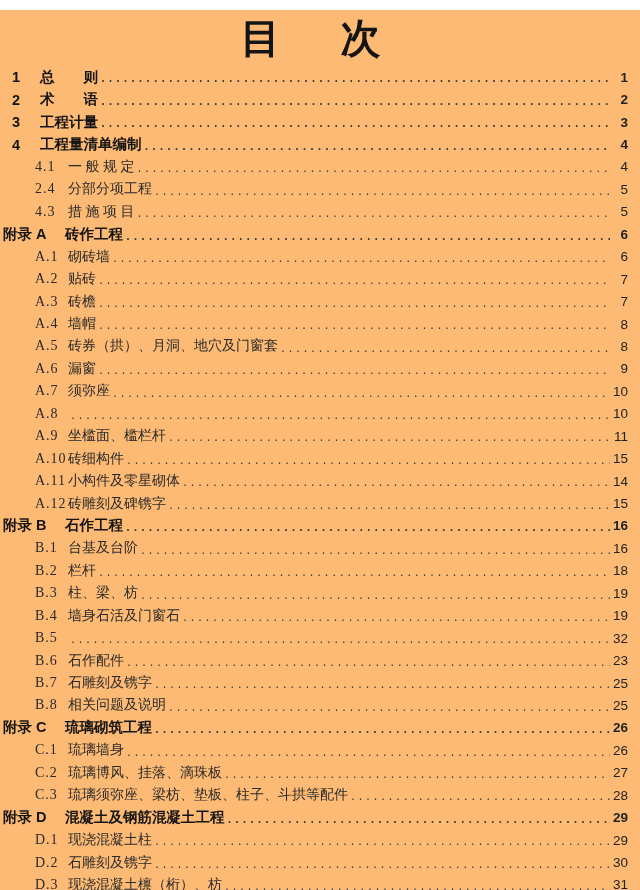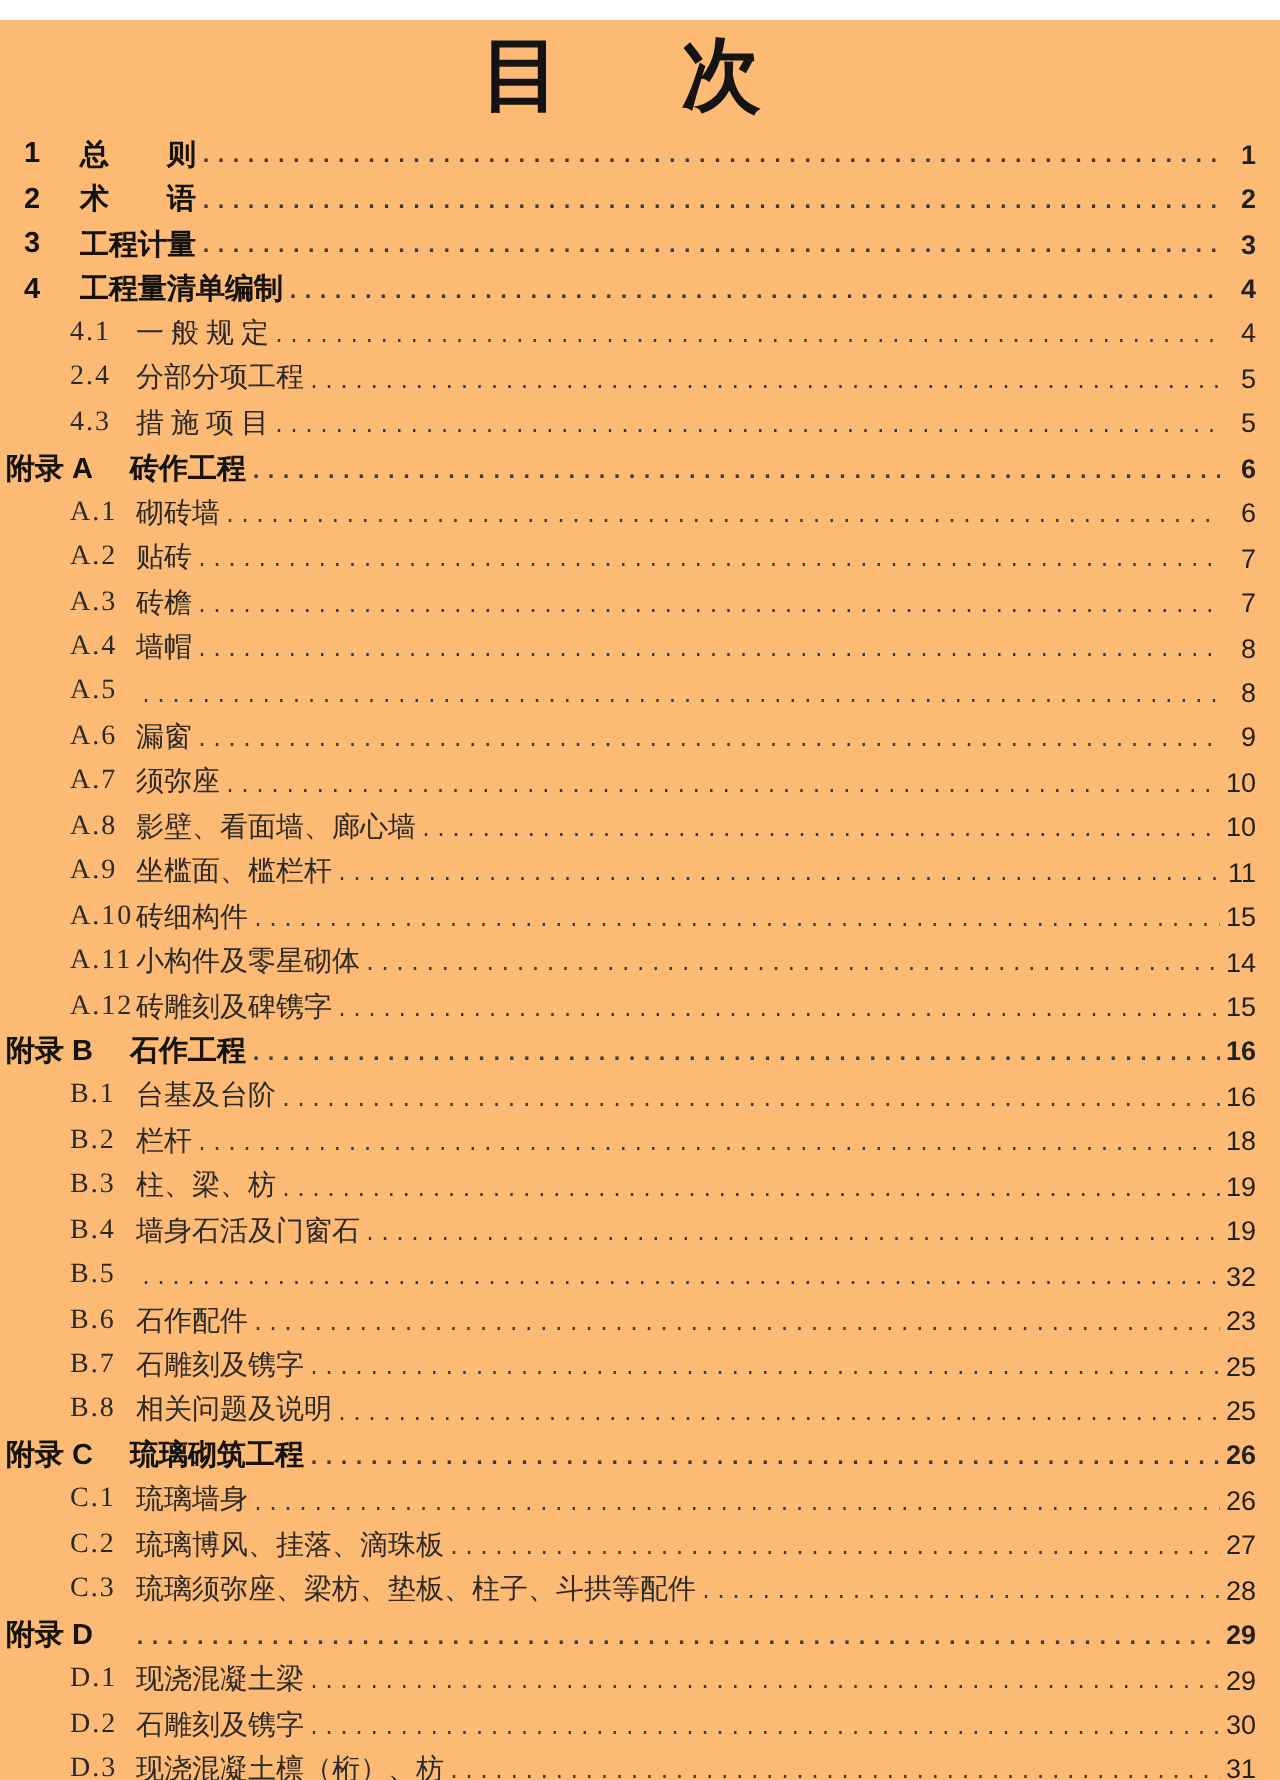--- a/index.html
+++ b/index.html
@@ -166,41 +166,41 @@
 
   <div class="row section">
     <span class="num">A.4</span>
     <span class="label">墙帽</span>
     <span class="leader">................................................................................................................................................................................................................................................</span>
     <span class="pg">8</span>
   </div>
 
   <div class="row section">
     <span class="num">A.5</span>
+    <span class="label">砖券（拱）、月洞、地穴及门窗套</span>
     <span class="leader">................................................................................................................................................................................................................................................</span>
     <span class="pg">8</span>
   </div>
 
   <div class="row section">
     <span class="num">A.6</span>
     <span class="label">漏窗</span>
     <span class="leader">................................................................................................................................................................................................................................................</span>
     <span class="pg">9</span>
   </div>
 
   <div class="row section">
     <span class="num">A.7</span>
     <span class="label">须弥座</span>
     <span class="leader">................................................................................................................................................................................................................................................</span>
     <span class="pg">10</span>
   </div>
 
   <div class="row section">
     <span class="num">A.8</span>
-    <span class="label">影壁、看面墙、廊心墙</span>
     <span class="leader">................................................................................................................................................................................................................................................</span>
     <span class="pg">10</span>
   </div>
 
   <div class="row section">
     <span class="num">A.9</span>
     <span class="label">坐槛面、槛栏杆</span>
     <span class="leader">................................................................................................................................................................................................................................................</span>
     <span class="pg">11</span>
   </div>
@@ -311,27 +311,28 @@
 
   <div class="row section">
     <span class="num">C.3</span>
     <span class="label">琉璃须弥座、梁枋、垫板、柱子、斗拱等配件</span>
     <span class="leader">................................................................................................................................................................................................................................................</span>
     <span class="pg">28</span>
   </div>
 
   <div class="row appendix">
     <span class="num">附录 D</span>
+    <span class="label">混凝土及钢筋混凝土工程</span>
     <span class="leader">................................................................................................................................................................................................................................................</span>
     <span class="pg">29</span>
   </div>
 
   <div class="row section">
     <span class="num">D.1</span>
-    <span class="label">现浇混凝土梁</span>
+    <span class="label">现浇混凝土柱</span>
     <span class="leader">................................................................................................................................................................................................................................................</span>
     <span class="pg">29</span>
   </div>
 
   <div class="row section">
     <span class="num">D.2</span>
     <span class="label">石雕刻及镌字</span>
     <span class="leader">................................................................................................................................................................................................................................................</span>
     <span class="pg">30</span>
   </div>

